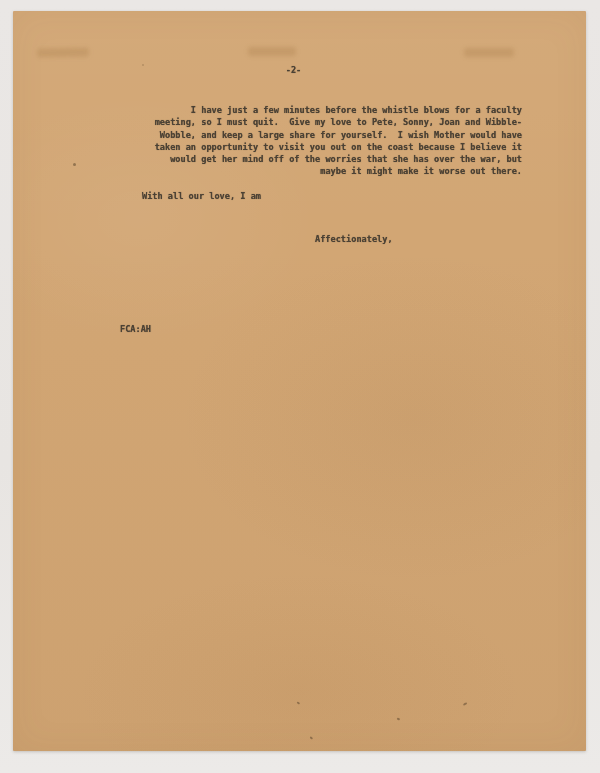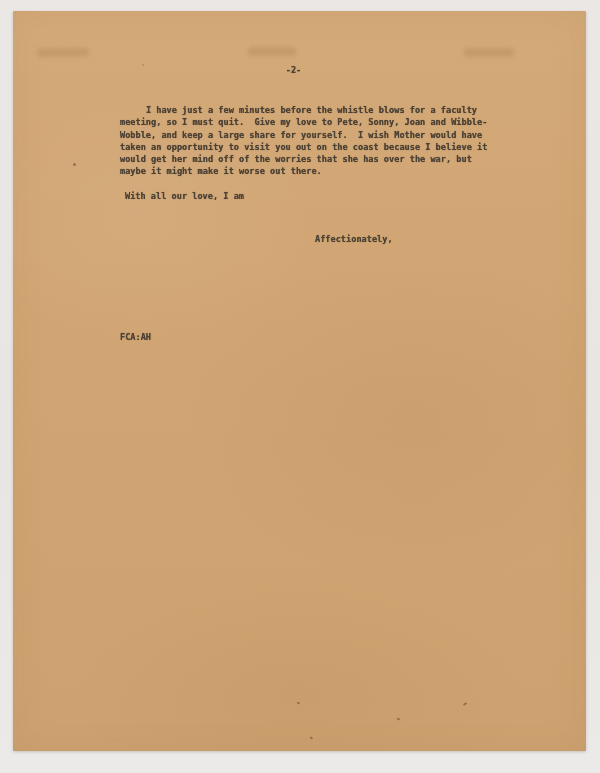--- a/index.html
+++ b/index.html
@@ -45,40 +45,40 @@
     right: 12px;
     top: 53px;
     text-align: center;
   }
   .body-text {
     position: absolute;
     left: 107px;
     top: 93px;
     width: 402px;
     white-space: pre-wrap;
+    text-align: right;
   }
   .closing-line {
     position: absolute;
-    left: 112px;
+    left: 129px;
     top: 179px;
     white-space: pre;
   }
   .valediction {
     position: absolute;
     left: 260px;
     top: 222px;
     white-space: pre;
     margin-left: 42px;
   }
   .initials {
     position: absolute;
     left: 107px;
     top: 312px;
     white-space: pre;
-    margin-top: 8px;
   }
   .bleed {
     position: absolute;
     height: 9px;
     background: rgba(150,105,55,0.22);
     border-radius: 3px;
     filter: blur(2.2px);
   }
   .bleed-1 { left: 24px;  top: 37px; width: 52px; transform: rotate(-1deg); }
   .bleed-2 { left: 235px; top: 36px; width: 48px; }

